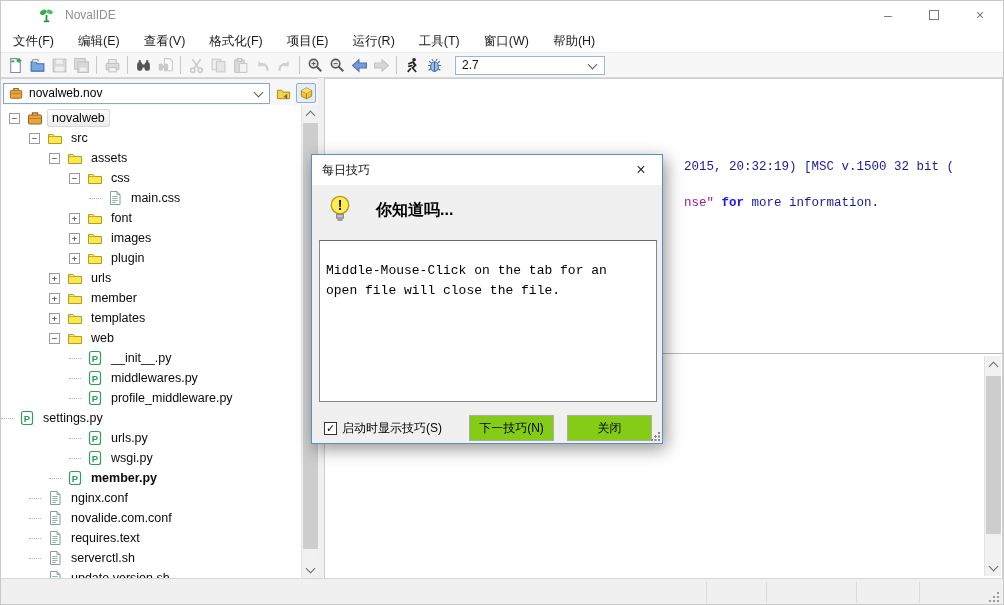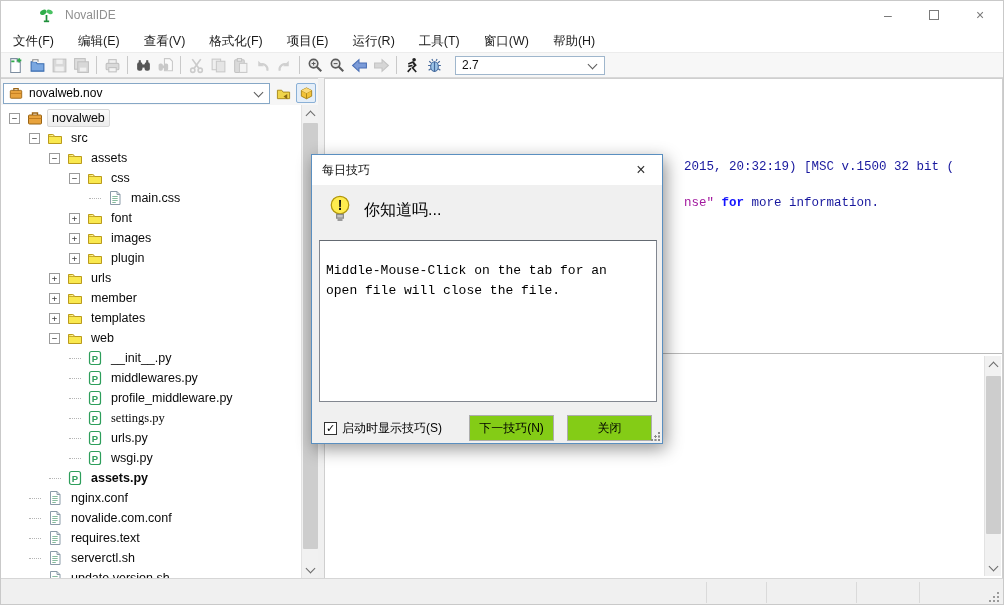--- a/index.html
+++ b/index.html
@@ -79,21 +79,21 @@
       radial-gradient(circle at 5px 9px, #9a9a9a 1px, transparent 1.4px),
       radial-gradient(circle at 1px 9px, #9a9a9a 1px, transparent 1.4px);
   }
   
   .dialog { position:absolute; left:310px; top:153px; width:352px; height:290px; background:#f0f0f0; border:1px solid #5a8fc0; box-shadow:3px 5px 16px rgba(0,0,0,.42); }
   .dlg-title { height:30px; background:#fff; display:flex; align-items:center; padding:0 10px; }
   .dlg-title .txt { font-size:12px; color:#111; }
   .dlg-close { margin-left:auto; width:22px; height:22px; display:flex; align-items:center; justify-content:center; font-size:16px; color:#333; }
   .dlg-head { display:flex; align-items:center; padding:10px 12px 8px 16px; }
   .dlg-head svg { width:24px; height:30px; }
-  .dlg-head .heading { font-size:16px; font-weight:normal; margin-left:12px; color:#000; }
+  .dlg-head .heading { font-size:16px; font-weight:bold; margin-left:24px; color:#000; }
   .tipbox { position:absolute; left:7px; top:85px; width:338px; height:162px; background:#fff; border:1px solid #828790; border-top-color:#646a72; padding:20px 6px; font-family:"Liberation Mono", monospace; font-size:13px; line-height:20px; color:#000; }
   .dlg-bottom { position:absolute; left:0; top:256px; width:100%; height:34px; display:flex; align-items:center; padding:0 12px; }
   .cbx { width:13px; height:13px; background:#fff; border:1px solid #333; display:inline-flex; align-items:center; justify-content:center; font-size:11px; line-height:11px; color:#000; margin-right:5px; flex:none; }
   .cbx-label { font-size:12px; }
   .dlg-btn { width:85px; height:26px; background:#84cc16; border:1px solid #adadad; display:flex; align-items:center; justify-content:center; font-size:12px; color:#000; }
   .dlg-btn.next { position:absolute; left:157px; top:4px; }
   .dlg-btn.close { position:absolute; left:255px; top:4px; }
   .dlg-grip { position:absolute; right:2px; bottom:2px; width:9px; height:9px;
     background:
       radial-gradient(circle at 8px 1px, #8a8a8a 1px, transparent 1.3px),
@@ -514,21 +514,21 @@
       </div>
       <div class="trow" style="padding-left: 68px;">
         <span class="slot">
           <span class="stub"></span>
         </span>
         <svg class="ticon" viewBox="0 0 16 16">
           <use href="#sym-python"></use>
         </svg>
         <span class="tlabel">profile_middleware.py</span>
       </div>
-      <div class="trow" style="padding-left: 68px; font-family: Liberation Serif, serif;">
+      <div class="trow" style="">
         <span class="slot">
           <span class="stub"></span>
         </span>
         <svg class="ticon" viewBox="0 0 16 16">
           <use href="#sym-python"></use>
         </svg>
         <span class="tlabel">settings.py</span>
       </div>
       <div class="trow" style="padding-left: 68px;">
         <span class="slot">
@@ -548,21 +548,21 @@
         </svg>
         <span class="tlabel">wsgi.py</span>
       </div>
       <div class="trow bold" style="padding-left: 48px;">
         <span class="slot">
           <span class="stub"></span>
         </span>
         <svg class="ticon" viewBox="0 0 16 16">
           <use href="#sym-python"></use>
         </svg>
-        <span class="tlabel">assets.py</span>
+        <span class="tlabel">member.py</span>
       </div>
       <div class="trow" style="padding-left: 28px;">
         <span class="slot">
           <span class="stub"></span>
         </span>
         <svg class="ticon" viewBox="0 0 16 16">
           <use href="#sym-doc"></use>
         </svg>
         <span class="tlabel">nginx.conf</span>
       </div>

